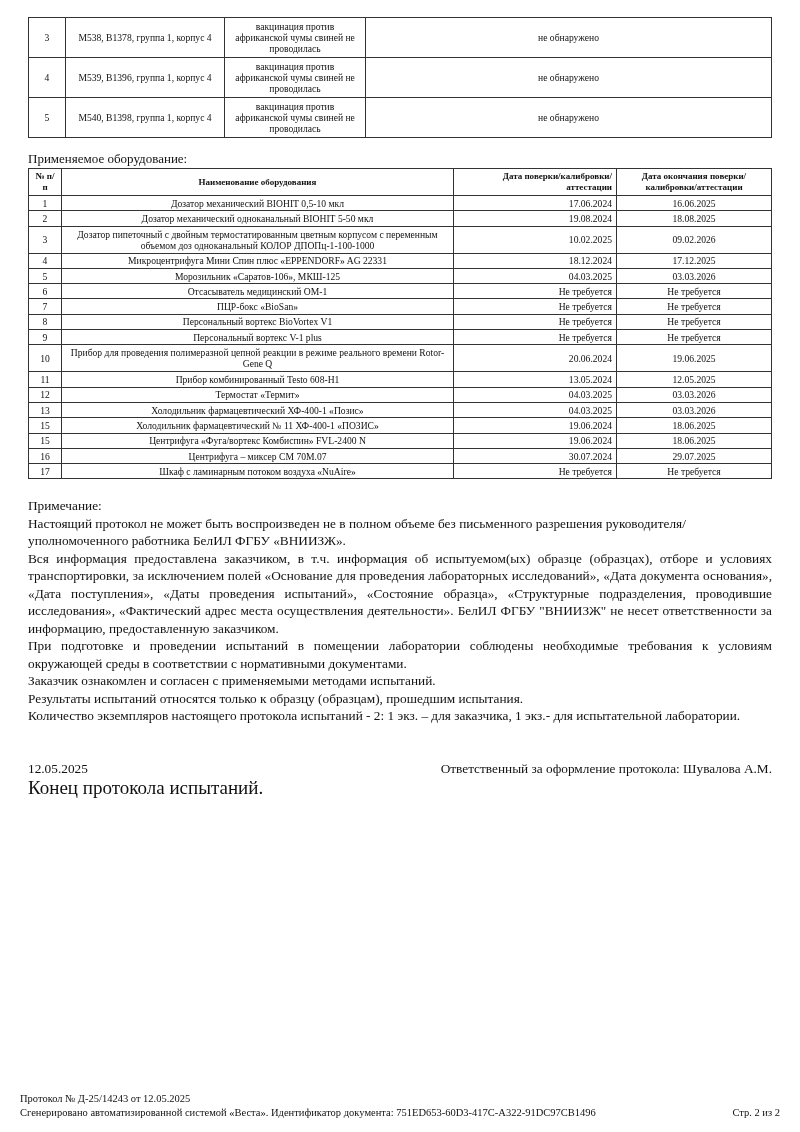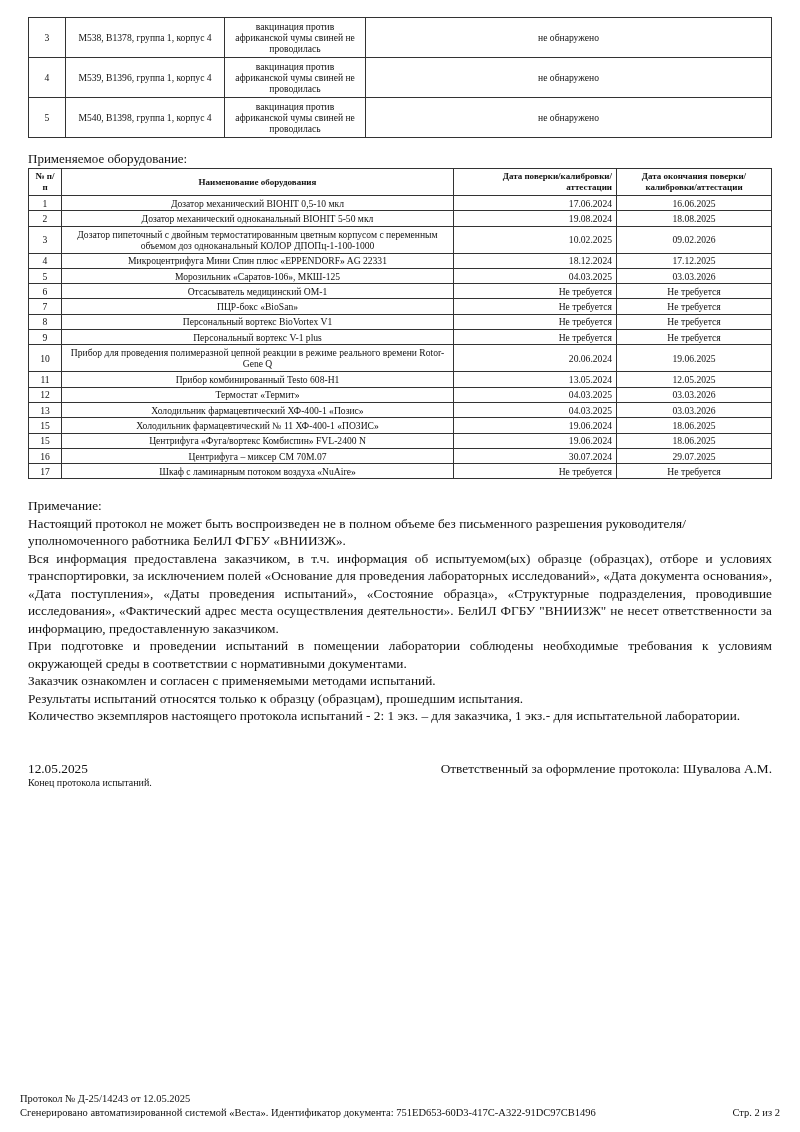--- a/index.html
+++ b/index.html
@@ -29,21 +29,21 @@
   #equip .e-d1 { width: 154px; text-align: right; }
   #equip .e-d2 { text-align: center; }
 
   .notes { position: absolute; left: 28px; top: 497px; width: 744px; font-size: 13.3px; line-height: 17.5px; }
   .notes p { margin: 0; text-align: justify; }
   .notes .title { margin-bottom: 0; }
 
   .sign-row { position: absolute; left: 28px; top: 760px; width: 744px; font-size: 13.3px; line-height: 17px; }
   .sign-date { position: absolute; left: 0; top: 0; }
   .sign-resp { position: absolute; right: 0; top: 0; }
-  .end-line { position: absolute; left: 28px; top: 777px; font-size: 10px; text-align: center; }
+  .end-line { position: absolute; left: 28px; top: 777px; font-size: 19px; text-align: center; }
 
   .footer { position: absolute; left: 20px; top: 1092px; width: 760px; font-size: 10.5px; line-height: 14px; }
   .footer .line2 { position: relative; }
   .footer .pageno { position: absolute; right: 0; top: 0; }
 </style>
 </head>
 <body>
 
 <div class="page">
 

